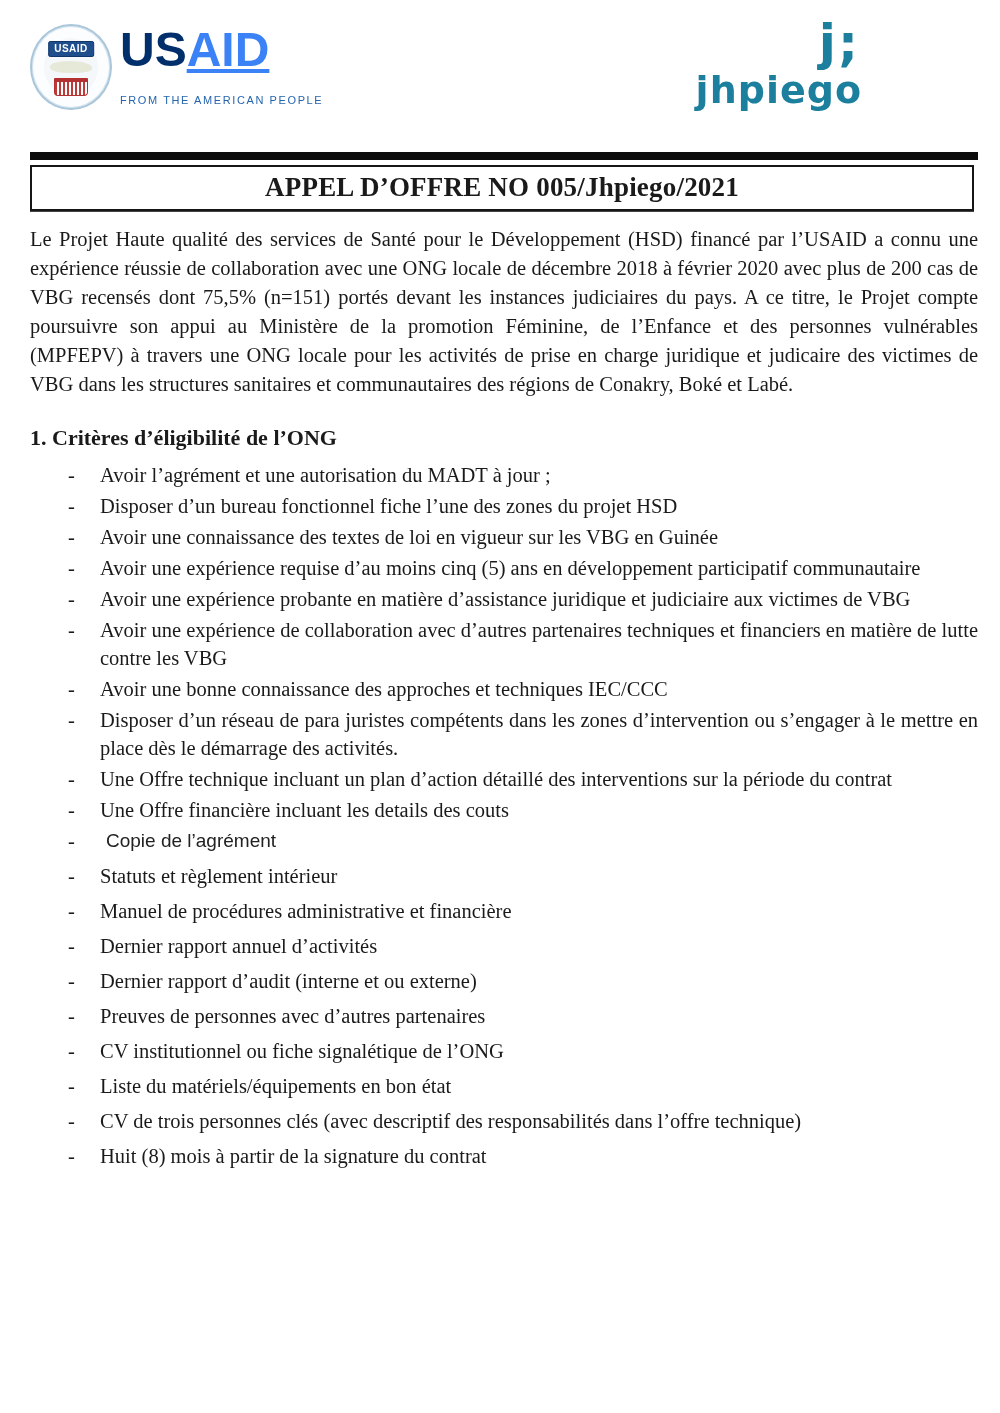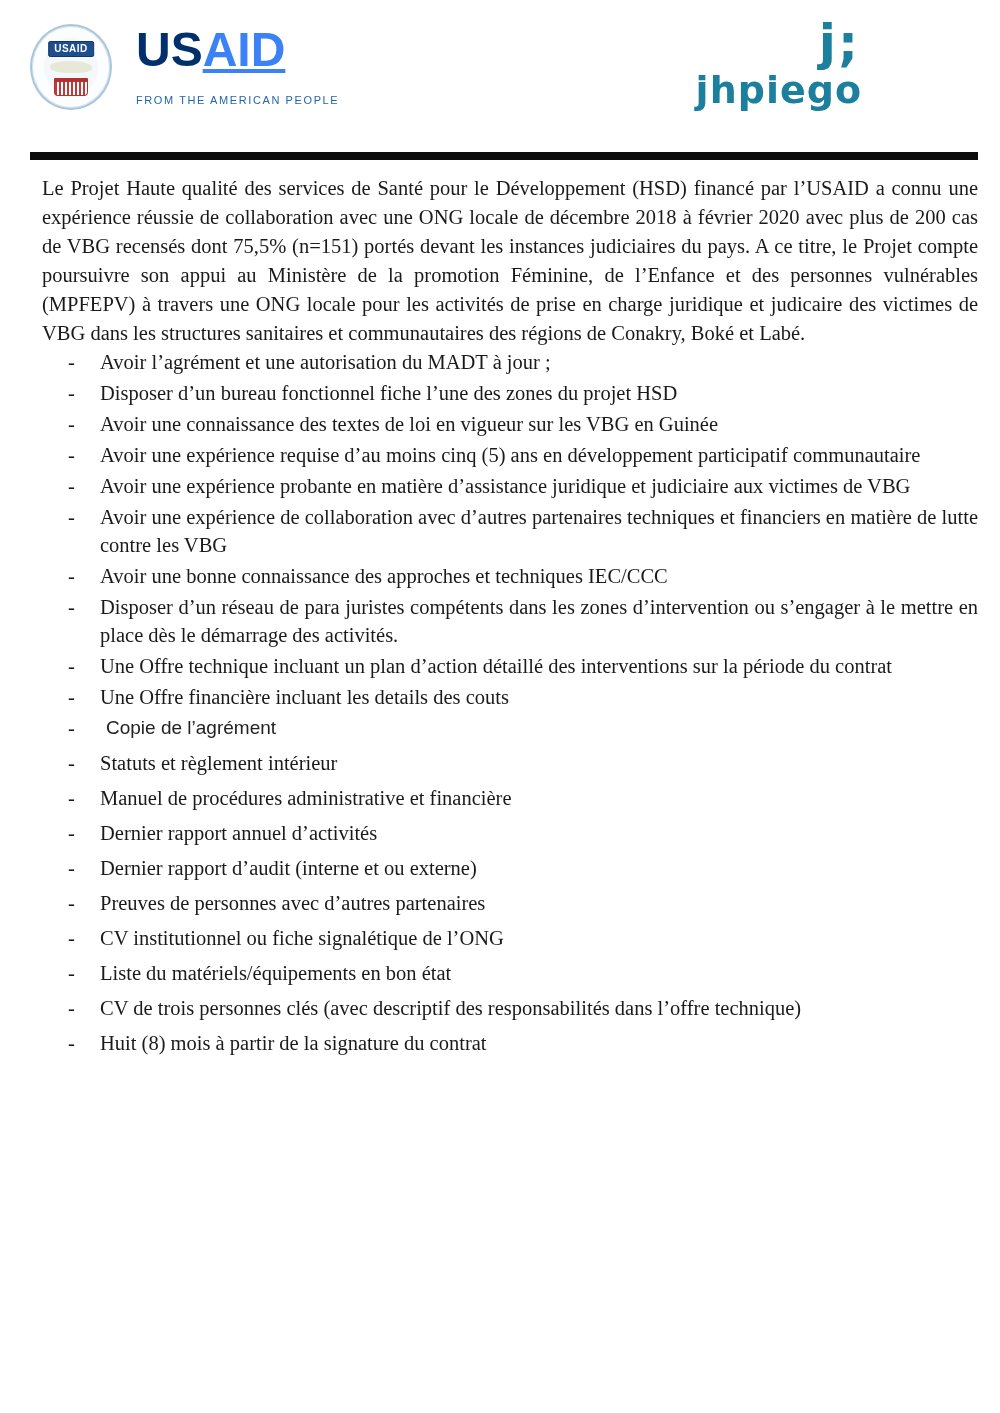--- a/index.html
+++ b/index.html
@@ -16,21 +16,21 @@
   }
 
   
   .header {
     display: flex;
     justify-content: space-between;
     align-items: flex-start;
     height: 112px;
     margin-bottom: 26px;
   }
-  .usaid-logo { display: flex; align-items: flex-start; gap: 24px; padding-top: 10px; }
+  .usaid-logo { display: flex; align-items: flex-start; gap: 8px; padding-top: 10px; }
   .seal {
     width: 78px; height: 82px;
     border-radius: 50%;
     border: 2px solid #a9c6da;
     box-shadow: inset 0 0 0 1px #d4e2ee, inset 0 0 0 12px #fbfdfe;
     position: relative;
     background: #f4f8fb;
     flex: 0 0 auto;
   }
   .seal-plaque {
@@ -107,21 +107,21 @@
     margin: 0;
     text-align: center;
     font-size: 27px;
     font-weight: bold;
     letter-spacing: .2px;
     font-family: "Liberation Serif", serif;
   }
 
   
   .intro {
-    margin: 14px 0 0 12px;
+    margin: 14px 0 0 0;
     font-size: 20.5px;
     line-height: 29px;
     text-align: justify;
   }
   .section { margin-top: 0; }
   .section-heading {
     margin: 24px 0 8px 0;
     font-size: 22px;
     line-height: 30px;
     font-weight: bold;
@@ -163,24 +163,28 @@
         <div class="usaid-tagline">FROM THE AMERICAN PEOPLE</div>
       </div>
     </div>
     <div class="jhpiego-logo">
       <div class="jhpiego-mark">j;</div>
       <div class="jhpiego-name">jhpiego</div>
     </div>
   </div>
 
   <div class="top-bar"></div>
+  <div class="title-box">
+    <h1 class="doc-title">APPEL D’OFFRE NO 005/Jhpiego/2021</h1>
+  </div>
 
   <p class="intro">Le Projet Haute qualité des services de Santé pour le Développement (HSD) financé par l’USAID a connu une expérience réussie de collaboration avec une ONG locale de décembre 2018 à février 2020 avec plus de 200 cas de VBG recensés dont 75,5% (n=151) portés devant les instances judiciaires du pays. A ce titre, le Projet compte poursuivre son appui au Ministère de la promotion Féminine, de l’Enfance et des personnes vulnérables (MPFEPV) à travers une ONG locale pour les activités de prise en charge juridique et judicaire des victimes de VBG dans les structures sanitaires et communautaires des régions de Conakry, Boké et Labé.</p>
 
   <div class="section">
+    <h2 class="section-heading">1. Critères d’éligibilité de l’ONG</h2>
     <div class="items">
       <div class="item">
           <span class="dash">-</span>
           <span class="item-text">Avoir l’agrément et une autorisation du MADT à jour ;</span>
         </div>
       <div class="item">
           <span class="dash">-</span>
           <span class="item-text">Disposer d’un bureau fonctionnel fiche l’une des zones du projet HSD</span>
         </div>
       <div class="item">

